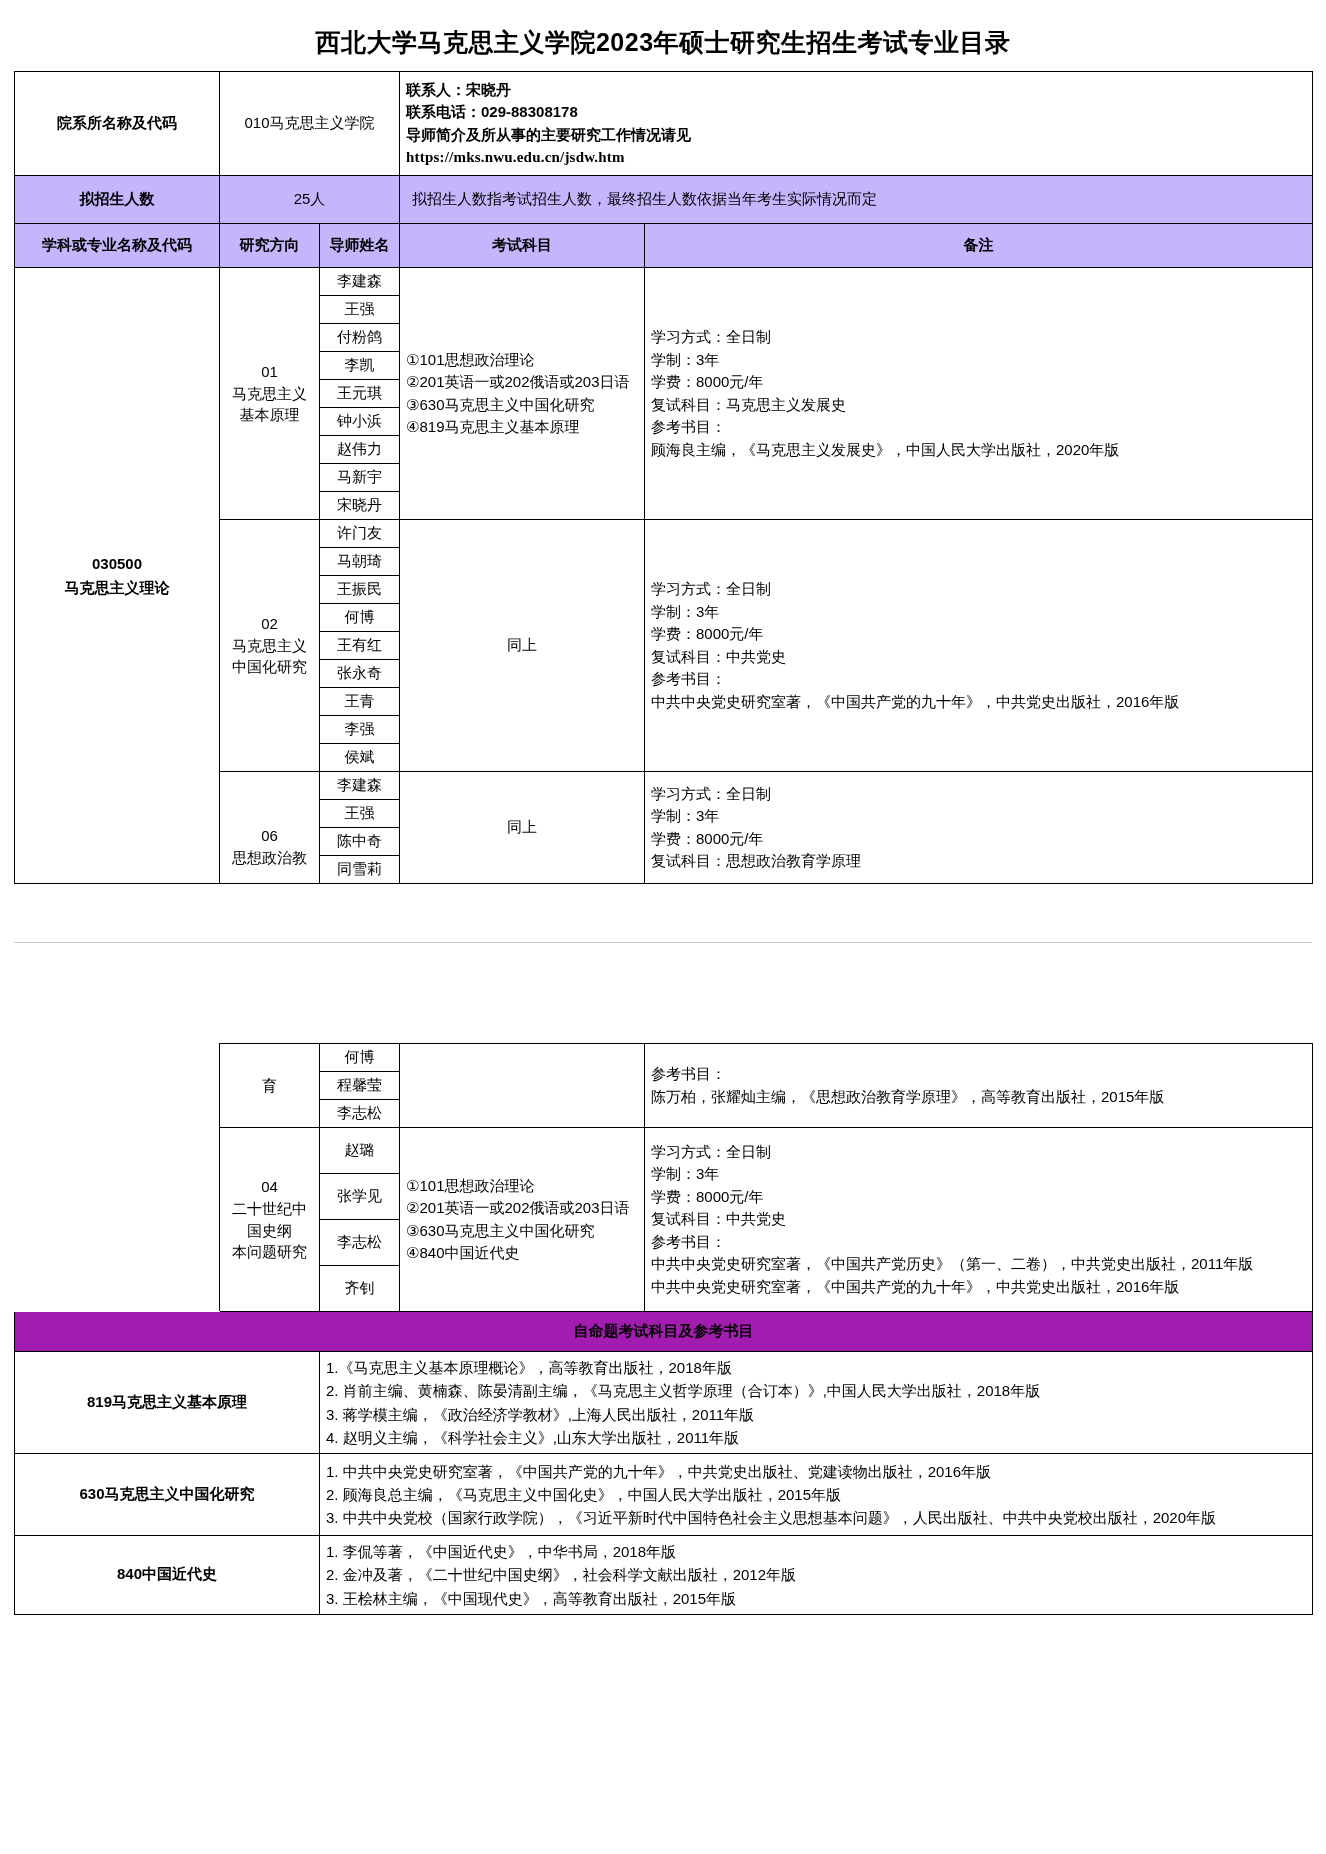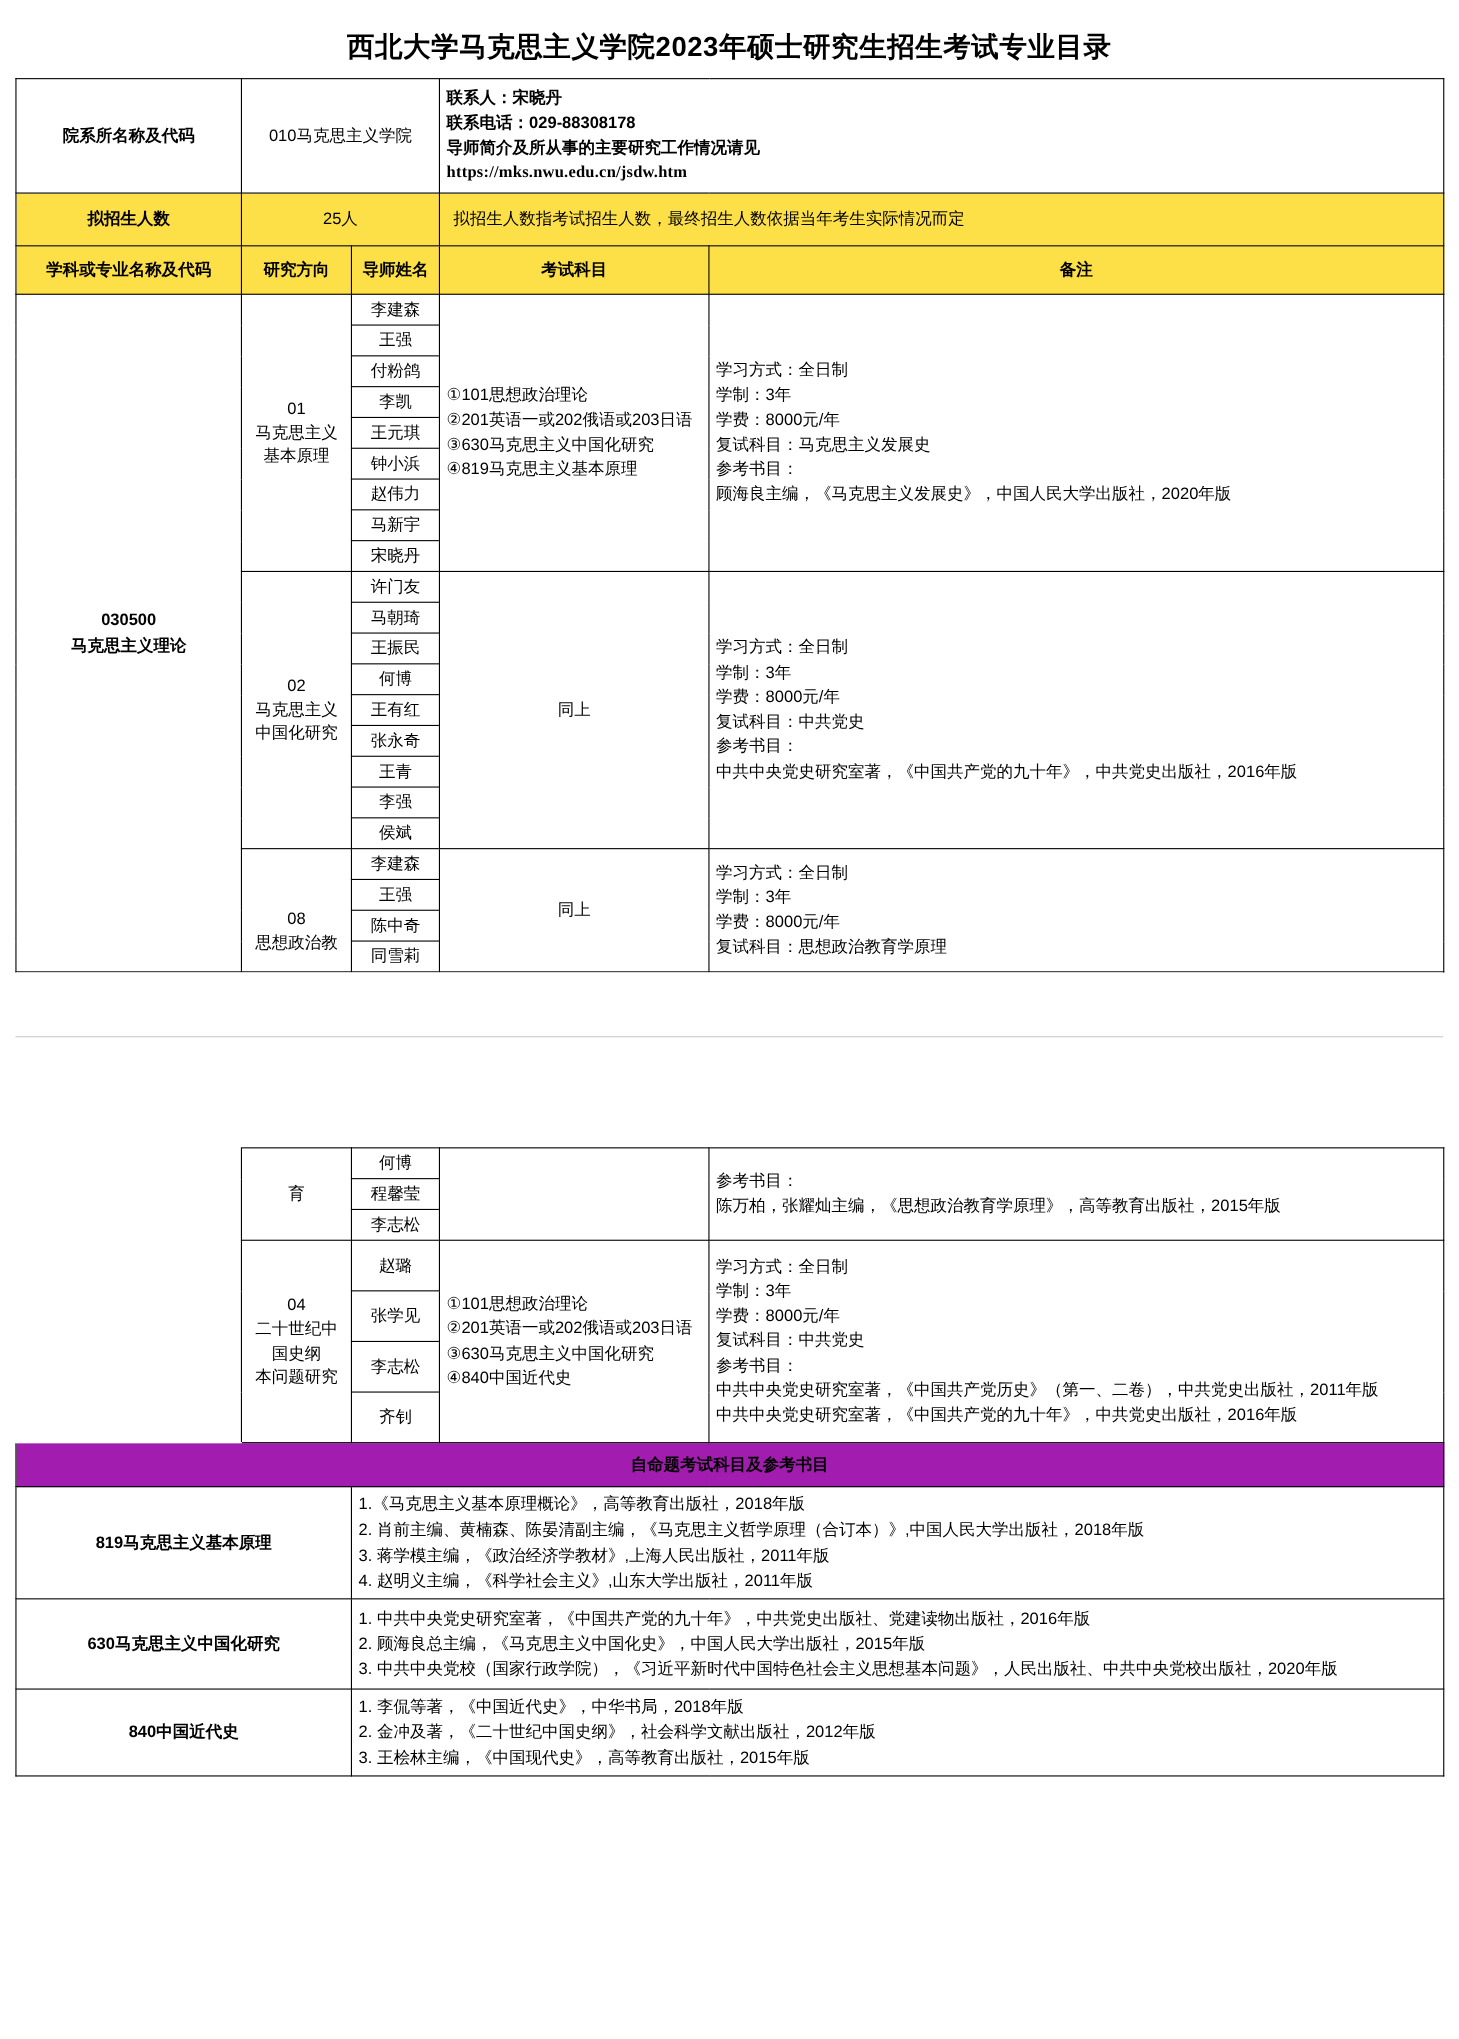--- a/index.html
+++ b/index.html
@@ -52,21 +52,21 @@
     line-height: 1.5;
     padding: 8px 10px;
     font-weight: bold;
   }
   .contact-cell .url {
     font-family: "Liberation Serif", "DejaVu Serif", serif;
     font-weight: bold;
     letter-spacing: 0.2px;
   }
   .shaded {
-    background: #fde047;
+    background: #c4b5fd;
   }
   .hdr-row td {
     font-weight: bold;
     text-align: center;
     font-size: 16px;
     height: 44px;
   }
   .name-cell {
     text-align: center;
     font-size: 14px;
@@ -249,21 +249,21 @@
         </tr>
       <tr>
           <td class="name-cell">李强</td>
         </tr>
       <tr>
           <td class="name-cell">侯斌</td>
         </tr>
 
       <tr>
         <td class="dir-cell" rowspan="4">
-          <div style="padding-top:38px">08</div>
+          <div style="padding-top:38px">06</div>
           <div>思想政治教</div>
         </td>
         <td class="name-cell">李建森</td>
         <td class="c-center" rowspan="4">同上</td>
         <td class="remark-cell nowrap-sub" rowspan="4">学习方式：全日制
 学制：3年
 学费：8000元/年
 复试科目：思想政治教育学原理</td>
       </tr>
       <tr>

